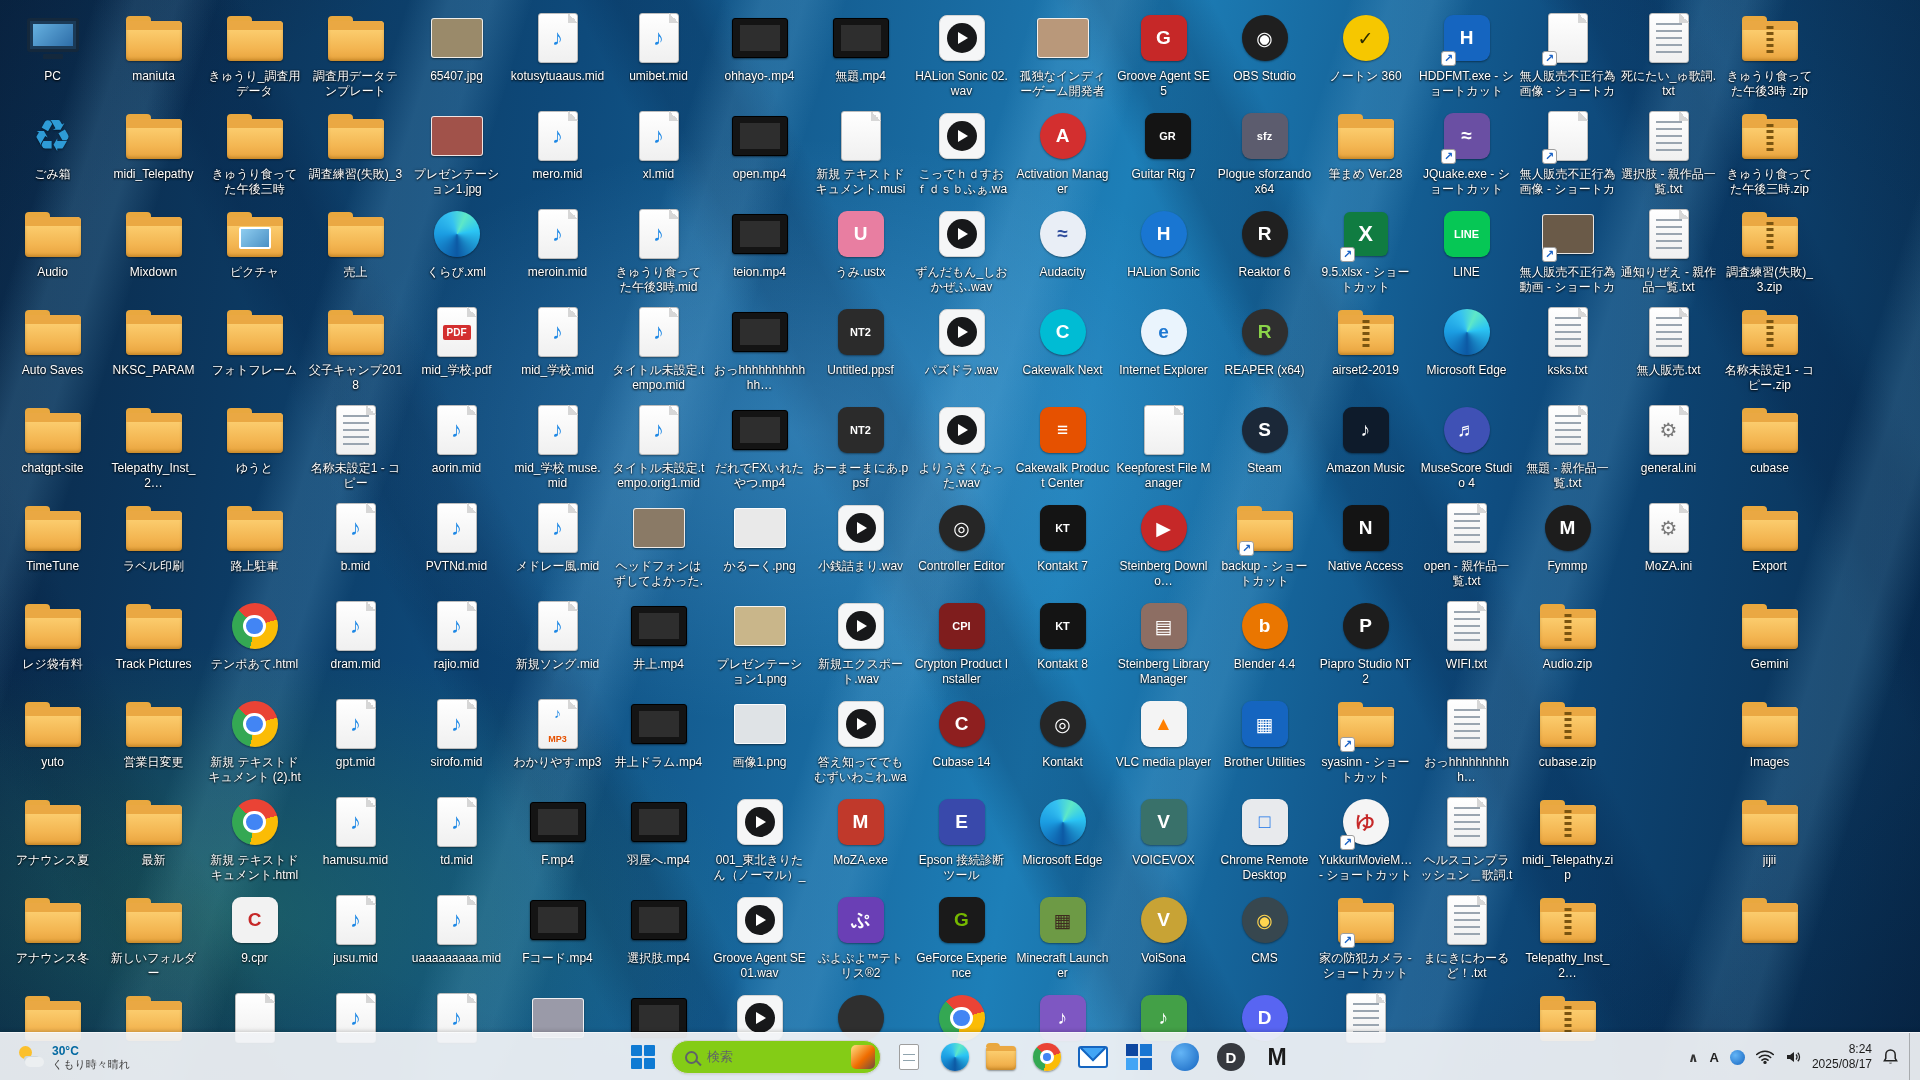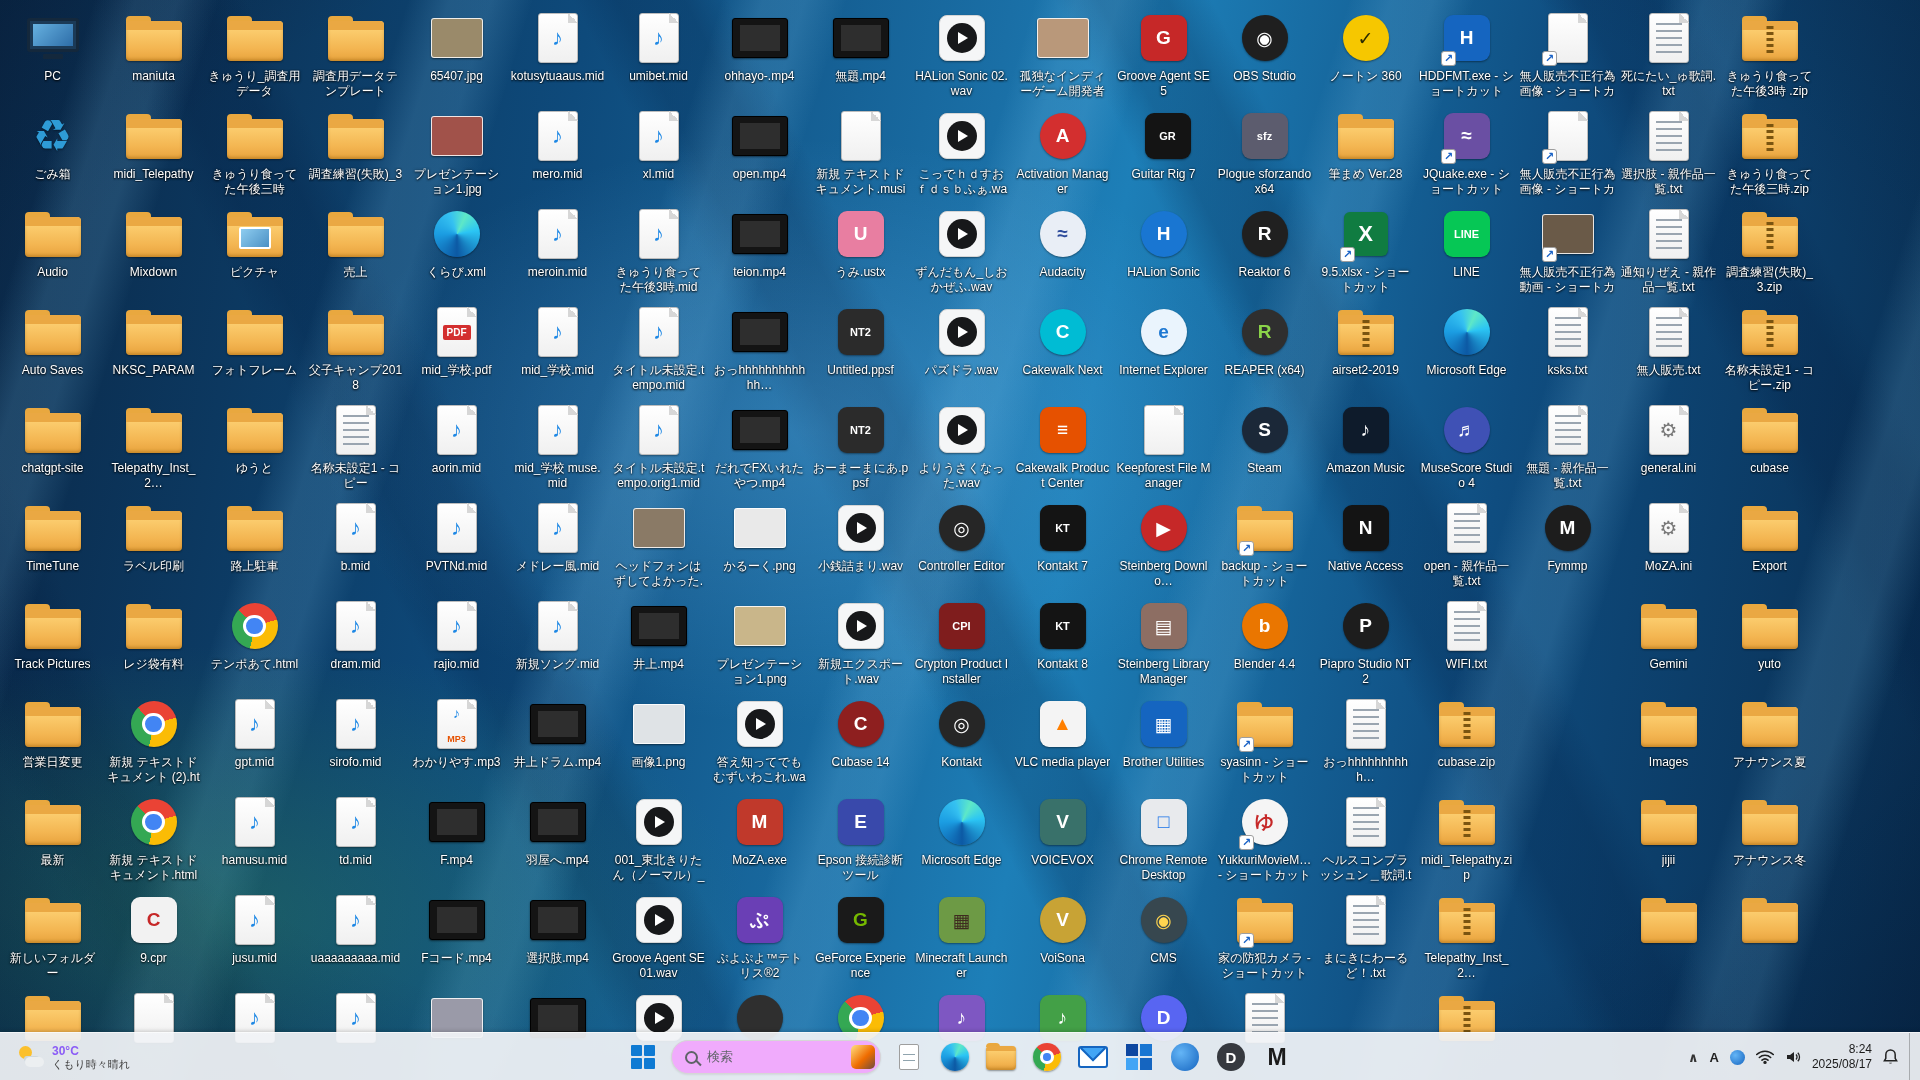--- a/index.html
+++ b/index.html
@@ -73,27 +73,27 @@
 
 .sc{position:absolute;left:25px;bottom:0;width:15px;height:15px;background:#fff;border:1px solid #9e9e9e;border-radius:3px;
   color:#1a62c5;font-size:11px;font-weight:bold;display:flex;align-items:center;justify-content:center;z-index:3}
 
 #taskbar{position:absolute;left:0;right:0;bottom:0;height:48px;z-index:50;
   background:rgba(241,243,246,.93);border-top:1px solid rgba(255,255,255,.6);box-shadow:0 -1px 4px rgba(0,0,0,.18)}
 .tb-weather{position:absolute;left:8px;top:4px;height:40px;display:flex;align-items:center;gap:8px;padding:0 10px;border-radius:6px}
 .wx-icon{position:relative;width:26px;height:24px}
 .wx-sun{position:absolute;top:1px;left:1px;width:13px;height:13px;border-radius:50%;background:#fbc02d}
 .wx-cloud{position:absolute;bottom:2px;right:0;width:19px;height:10px;border-radius:6px;background:#eceff1;box-shadow:-3px -3px 0 -2px #cfd8dc}
-.wx-temp{font-size:12px;font-weight:bold;color:#8b5cf6;line-height:14px}
+.wx-temp{font-size:12px;font-weight:bold;color:#0369a1;line-height:14px}
 .wx-desc{font-size:11px;color:#424242;line-height:13px}
 .tb-center{position:absolute;left:50%;top:4px;transform:translateX(-50%);display:flex;align-items:center;gap:9px;height:40px}
 .tb-app{width:38px;height:38px;border-radius:6px;display:flex;align-items:center;justify-content:center}
 .win-logo{display:grid;grid-template-columns:11px 11px;grid-template-rows:11px 11px;gap:2px}
 .win-logo i{background:#0e7ad3;border-radius:1px}
-.search{width:210px;height:34px;background:#f0abfc;border:1px solid #d6d6d6;border-radius:17px;display:flex;align-items:center;gap:9px;padding:0 5px 0 13px;box-shadow:0 1px 2px rgba(0,0,0,.08)}
+.search{width:210px;height:34px;background:#84cc16;border:1px solid #d6d6d6;border-radius:17px;display:flex;align-items:center;gap:9px;padding:0 5px 0 13px;box-shadow:0 1px 2px rgba(0,0,0,.08)}
 .mag{width:13px;height:13px;border:2px solid #5f6368;border-radius:50%;position:relative;flex:0 0 auto}
 .mag::after{content:"";position:absolute;width:7px;height:2px;background:#5f6368;transform:rotate(45deg);right:-6px;bottom:-2px}
 .search-text{color:#5f6368;font-size:13px;flex:1}
 .search-img{width:24px;height:24px;border-radius:5px;flex:0 0 auto;
   background:linear-gradient(135deg,#ffe082 0%,#ef6c00 55%,#6d4c41 100%)}
 .tb-apps{display:flex;gap:8px}
 .mini{width:30px;height:30px;display:flex;align-items:center;justify-content:center}
 .m-page{width:20px;height:26px;background:#fff;border:1px solid #9e9e9e;border-radius:2px;
   background-image:repeating-linear-gradient(180deg,rgba(0,0,0,0) 0 5px,#90a4ae 5px 6px);
   background-size:12px 16px;background-position:3px 4px;background-repeat:no-repeat}
@@ -929,27 +929,27 @@
     <div class="cell">
       <div class="ig">
         <div class="fold"></div>
       </div>
       <div class="label">Export</div>
     </div>
     <div class="cell">
       <div class="ig">
         <div class="fold"></div>
       </div>
+      <div class="label">レジ袋有料</div>
+    </div>
+    <div class="cell">
+      <div class="ig">
+        <div class="fold"></div>
+      </div>
       <div class="label">Track Pictures</div>
-    </div>
-    <div class="cell">
-      <div class="ig">
-        <div class="fold"></div>
-      </div>
-      <div class="label">レジ袋有料</div>
     </div>
     <div class="cell">
       <div class="ig">
         <div class="chrome">
           <div class="chrome-c"></div>
         </div>
       </div>
       <div class="label">テンポあて.html</div>
     </div>
     <div class="cell">
@@ -1040,20 +1040,28 @@
       </div>
       <div class="label">Piapro Studio NT2</div>
     </div>
     <div class="cell">
       <div class="ig">
         <div class="page">
           <div class="pg-lines"></div>
         </div>
       </div>
       <div class="label">WIFI.txt</div>
+    </div>
+    <div class="cell">
+      <div class="ig">
+        <div class="fold">
+          <div class="zip"></div>
+        </div>
+      </div>
+      <div class="label">Audio.zip</div>
     </div>
     <div class="cell"></div>
     <div class="cell">
       <div class="ig">
         <div class="fold"></div>
       </div>
       <div class="label">Gemini</div>
     </div>
     <div class="cell">
       <div class="ig">

